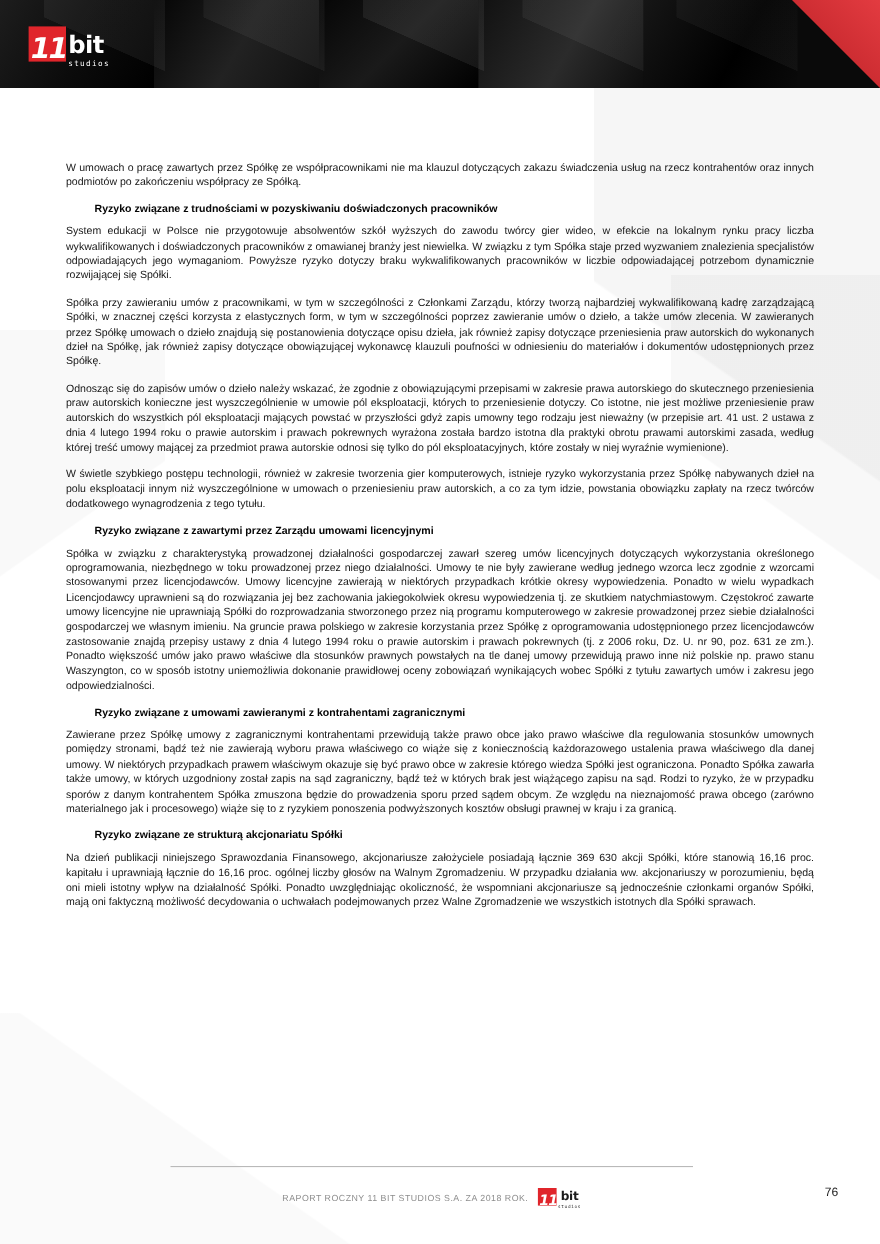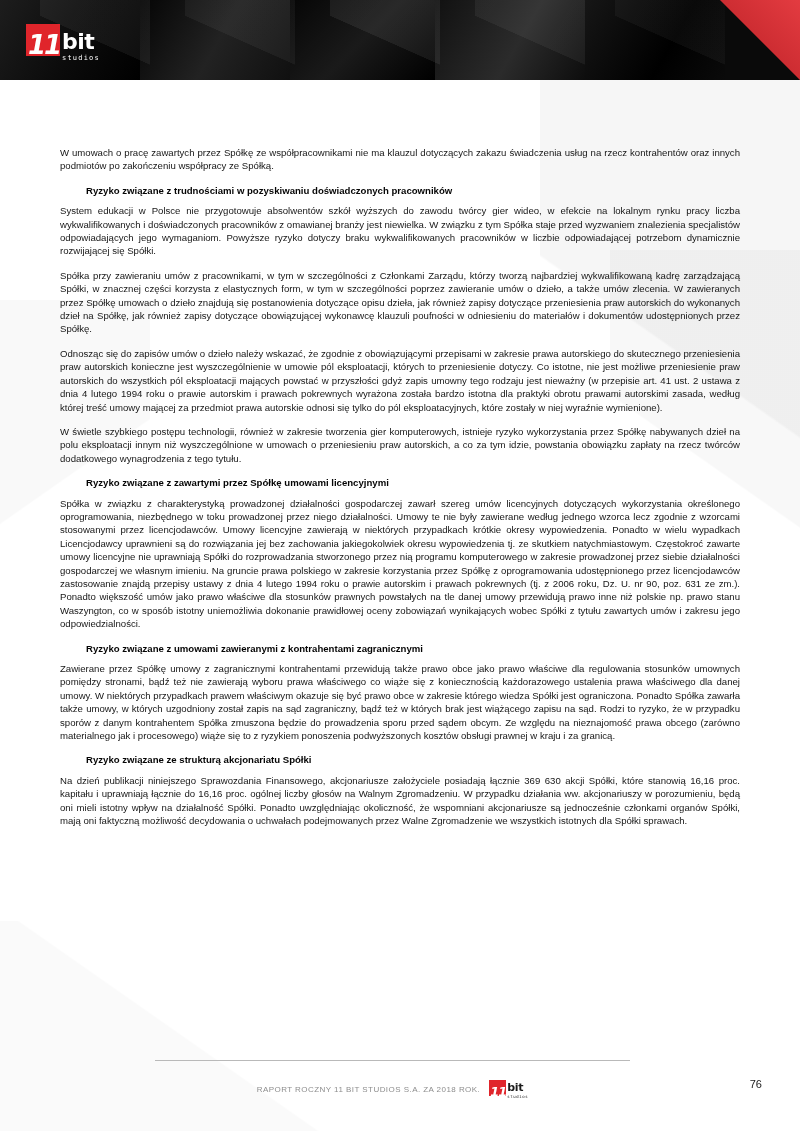--- a/index.html
+++ b/index.html
@@ -225,20 +225,21 @@
   }
   .footer-center {
     position: absolute;
     top: 34px;
     left: 155px;
     width: 475px;
     display: flex;
     align-items: center;
     justify-content: center;
     gap: 9px;
+    text-align: center;
   }
   .footer-text {
     font-family: "Liberation Sans", sans-serif;
     font-size: 8px;
     letter-spacing: 0.45px;
     color: #8d8d8d;
     white-space: nowrap;
   }
   .footer-logo {
     display: flex;
@@ -332,21 +333,21 @@
   </div>
 
   <div class="content">
     <div class="content-inner" id="blocks-container">
         <p class="body-text">W umowach o pracę zawartych przez Spółkę ze współpracownikami nie ma klauzul dotyczących zakazu świadczenia usług na rzecz kontrahentów oraz innych podmiotów po zakończeniu  współpracy ze Spółką.</p>
         <h3 class="section-heading">Ryzyko związane z trudnościami w pozyskiwaniu doświadczonych pracowników</h3>
         <p class="body-text">System edukacji w Polsce nie przygotowuje absolwentów szkół wyższych do zawodu twórcy gier wideo, w efekcie na lokalnym rynku pracy liczba wykwalifikowanych i doświadczonych pracowników z omawianej branży jest niewielka. W związku z tym Spółka staje przed wyzwaniem znalezienia specjalistów odpowiadających jego wymaganiom. Powyższe ryzyko dotyczy braku wykwalifikowanych pracowników w liczbie odpowiadającej potrzebom dynamicznie rozwijającej się Spółki.</p>
         <p class="body-text">Spółka przy zawieraniu umów z pracownikami, w tym w szczególności z Członkami Zarządu, którzy tworzą najbardziej wykwalifikowaną kadrę zarządzającą Spółki, w znacznej części korzysta z elastycznych form, w tym w szczególności poprzez zawieranie umów o dzieło, a także umów zlecenia. W zawieranych przez Spółkę umowach o dzieło znajdują się postanowienia dotyczące opisu dzieła, jak również zapisy dotyczące przeniesienia praw autorskich do wykonanych dzieł na Spółkę, jak również zapisy dotyczące obowiązującej wykonawcę klauzuli poufności w odniesieniu do materiałów i dokumentów udostępnionych przez Spółkę.</p>
         <p class="body-text">Odnosząc się do zapisów umów o dzieło należy wskazać, że zgodnie z obowiązującymi przepisami w zakresie prawa autorskiego do skutecznego przeniesienia praw autorskich konieczne jest wyszczególnienie w umowie pól eksploatacji, których to przeniesienie dotyczy. Co istotne, nie jest możliwe przeniesienie praw autorskich do wszystkich pól eksploatacji mających powstać w przyszłości gdyż zapis umowny tego rodzaju jest nieważny (w przepisie art. 41 ust. 2 ustawa z dnia 4 lutego 1994 roku o prawie autorskim i prawach pokrewnych wyrażona została bardzo istotna dla praktyki obrotu prawami autorskimi zasada, według której treść umowy mającej za przedmiot prawa autorskie odnosi się tylko do pól eksploatacyjnych, które zostały w niej wyraźnie wymienione).</p>
         <p class="body-text">W świetle szybkiego postępu technologii, również w zakresie tworzenia gier komputerowych, istnieje ryzyko wykorzystania przez Spółkę nabywanych dzieł na polu eksploatacji innym niż wyszczególnione w umowach o przeniesieniu praw autorskich, a co za tym idzie, powstania obowiązku zapłaty na rzecz twórców dodatkowego wynagrodzenia z tego tytułu.</p>
-        <h3 class="section-heading">Ryzyko związane z zawartymi przez Spółkę umowami licencyjnymi</h3>
+        <h3 class="section-heading">Ryzyko związane z zawartymi przez Zarządu umowami licencyjnymi</h3>
         <p class="body-text">Spółka w związku z charakterystyką prowadzonej działalności gospodarczej zawarł szereg umów licencyjnych dotyczących wykorzystania określonego oprogramowania, niezbędnego w toku prowadzonej przez niego działalności. Umowy te nie były zawierane według jednego wzorca lecz zgodnie z wzorcami stosowanymi przez licencjodawców. Umowy licencyjne zawierają w niektórych przypadkach krótkie okresy wypowiedzenia. Ponadto w wielu wypadkach Licencjodawcy uprawnieni są do rozwiązania jej bez zachowania jakiegokolwiek okresu wypowiedzenia tj. ze skutkiem natychmiastowym. Częstokroć zawarte umowy licencyjne nie uprawniają Spółki do rozprowadzania stworzonego przez nią programu komputerowego w zakresie prowadzonej przez siebie działalności gospodarczej we własnym imieniu. Na gruncie prawa polskiego w zakresie korzystania przez Spółkę z oprogramowania udostępnionego przez licencjodawców zastosowanie znajdą przepisy ustawy z dnia 4 lutego 1994 roku o prawie autorskim i prawach pokrewnych (tj. z 2006 roku, Dz. U. nr 90, poz. 631 ze zm.). Ponadto większość umów jako prawo właściwe dla stosunków prawnych powstałych na tle danej umowy przewidują prawo inne niż polskie np.  prawo stanu Waszyngton, co w sposób istotny uniemożliwia dokonanie prawidłowej oceny zobowiązań wynikających wobec Spółki z tytułu zawartych umów i zakresu jego odpowiedzialności.</p>
         <h3 class="section-heading">Ryzyko związane z umowami zawieranymi z kontrahentami zagranicznymi</h3>
         <p class="body-text">Zawierane przez Spółkę umowy z zagranicznymi kontrahentami przewidują także prawo obce jako prawo właściwe dla regulowania stosunków umownych pomiędzy stronami, bądź też nie zawierają wyboru prawa właściwego co wiąże się z koniecznością każdorazowego ustalenia prawa właściwego dla danej umowy. W niektórych przypadkach prawem właściwym okazuje się być prawo obce w zakresie którego wiedza Spółki jest  ograniczona. Ponadto Spółka zawarła także umowy, w których uzgodniony został zapis na sąd zagraniczny, bądź też w których brak jest wiążącego zapisu na sąd. Rodzi to ryzyko, że w przypadku sporów z danym kontrahentem Spółka zmuszona będzie do prowadzenia sporu przed sądem obcym. Ze względu na nieznajomość prawa obcego (zarówno materialnego jak i procesowego) wiąże się to z ryzykiem ponoszenia podwyższonych kosztów obsługi prawnej w kraju i za granicą.</p>
         <h3 class="section-heading">Ryzyko związane ze strukturą akcjonariatu Spółki</h3>
         <p class="body-text">Na dzień publikacji niniejszego Sprawozdania Finansowego, akcjonariusze założyciele posiadają łącznie 369 630 akcji Spółki, które stanowią 16,16 proc. kapitału i uprawniają łącznie do 16,16 proc. ogólnej liczby głosów na Walnym Zgromadzeniu. W przypadku działania ww. akcjonariuszy w porozumieniu, będą oni mieli istotny wpływ na działalność Spółki. Ponadto uwzględniając okoliczność, że wspomniani akcjonariusze są jednocześnie członkami organów Spółki, mają oni faktyczną możliwość decydowania o uchwałach podejmowanych przez Walne Zgromadzenie we wszystkich istotnych dla Spółki sprawach.</p>
       </div>
   </div>
 
   <div class="footer">
     <div class="footer-rule"></div>

